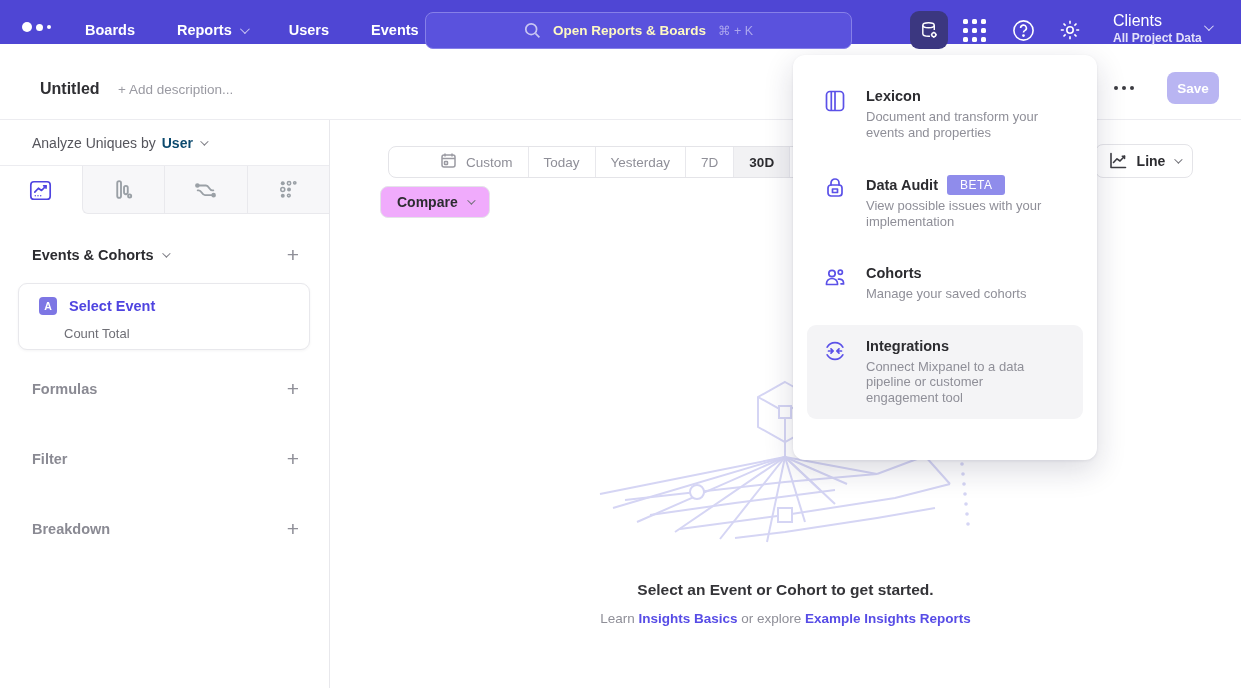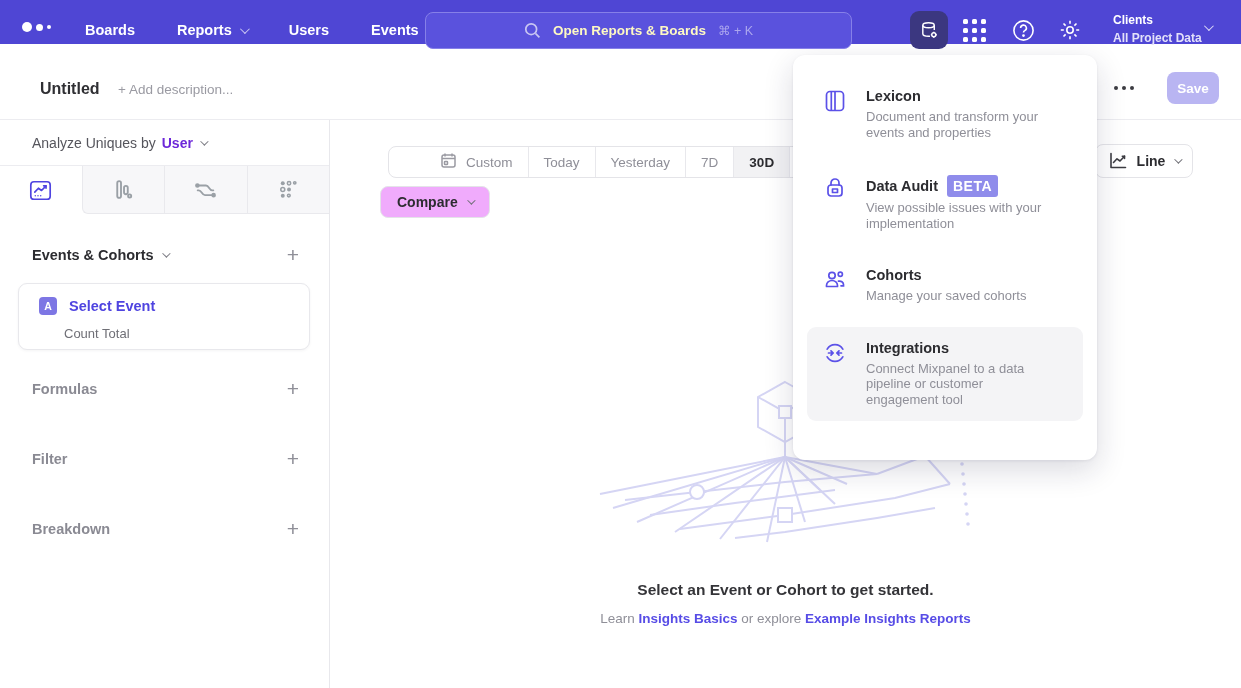--- a/index.html
+++ b/index.html
@@ -19,42 +19,42 @@
   .searchbar { position:absolute; left:425px; top:12px; width:427px; height:37px; background:#5a52dd;
     border:1px solid #8680e8; border-radius:8px; display:flex; align-items:center; justify-content:center; gap:12px; cursor:text; }
   .searchbar .ph { color:#fef9c3; font-size:13.5px; font-weight:700; }
   .searchbar .kbd { color:#aca7ee; font-size:12.5px; font-weight:400; }
   .iconbtn { color:#fff; display:flex; align-items:center; justify-content:center; cursor:pointer; }
   .db-box { position:absolute; left:910px; top:11px; width:38px; height:38px; border-radius:9px; background:#3b3780; }
   .grid9 { position:absolute; left:963px; top:19px; width:24px; height:23px; }
   .help { position:absolute; left:1012px; top:19px; }
   .gear { position:absolute; left:1058px; top:18px; }
   .project { position:absolute; left:1113px; top:11px; color:#fff; cursor:pointer; }
-  .project .pname { font-size:12px; font-weight:700; line-height:19px; }
+  .project .pname { font-size:16px; font-weight:400; line-height:19px; }
   .project .pscope { font-size:12px; font-weight:700; color:#e3e1fa; line-height:16px; }
   .project-chev { position:absolute; left:1204px; top:24px; color:#dcd9f6; }
 
   
   .hdr { position:absolute; left:0; top:60px; width:1241px; height:60px; background:#fff;
     border-bottom:1px solid #ececf0; z-index:5; }
   .r-title { position:absolute; left:40px; top:20px; font-size:16px; font-weight:700; color:#2f2f33; }
   .r-desc { position:absolute; left:118px; top:22px; font-size:13.5px; color:#9a9aa2; cursor:text; }
   .copybtn { position:absolute; left:1072px; top:19px; color:#3c3c42; cursor:pointer; }
   .dots3 { position:absolute; left:1114px; top:26px; display:flex; gap:4px; cursor:pointer; }
   .dots3 i { width:4px; height:4px; border-radius:50%; background:#3c3c42; display:block; }
   .savebtn { position:absolute; left:1167px; top:12px; width:52px; height:32px; background:#b9b5f2;
     border:none; border-radius:8px; color:#fff; font-size:13.5px; font-weight:700; font-family:inherit; cursor:default; }
 
   
   .sidebar { position:absolute; left:0; top:120px; width:330px; bottom:0; background:#fff;
     border-right:1px solid #e8e8ec; z-index:4; }
   .analyze-row { position:absolute; left:0; top:0; width:329px; height:46px; border-bottom:1px solid #ececf0;
     display:flex; align-items:center; padding-left:32px; gap:6px; }
   .analyze-row .alabel { font-size:14px; color:#55555c; }
-  .analyze-row .avalue { font-size:14px; font-weight:700; color:#6d28d9; display:flex; align-items:center; gap:7px; cursor:pointer; }
+  .analyze-row .avalue { font-size:14px; font-weight:700; color:#0c4a6e; display:flex; align-items:center; gap:7px; cursor:pointer; }
   .analyze-row .chev { color:#7b7b83; width:6px; height:6px; }
   .tabbar { position:absolute; left:0; top:46px; width:329px; height:48px; display:flex; }
   .tab { flex:1; display:flex; align-items:center; justify-content:center; background:#f7f7f9;
     border-bottom:1px solid #e9e9ed; border-left:1px solid #e9e9ed; cursor:pointer; color:#9aa0a6; }
   .tab:first-child { border-left:none; }
   .tab.active { background:#fff; border-bottom:none; color:#4f44e0; border-left:none; }
   .tab.active + .tab { border-bottom-left-radius:6px; }
   .ec-row { position:absolute; left:32px; right:30px; top:124px; display:flex; align-items:center; }
   .ec-label { font-size:14.5px; font-weight:700; color:#2c2c30; display:flex; align-items:center; gap:8px; cursor:pointer; }
   .ec-label .chev { color:#7b7b83; width:6px; height:6px; }
@@ -99,22 +99,22 @@
 
   
   .panel { position:absolute; left:793px; top:55px; width:304px; height:405px; background:#fff;
     border-radius:12px; box-shadow:0 10px 30px rgba(25,25,60,0.16), 0 1px 3px rgba(25,25,60,0.08);
     z-index:30; padding:20px 14px 14px; }
   .mitem { display:flex; gap:19px; padding:12px 12px 14px 16px; border-radius:9px; cursor:pointer; }
   .mitem.hovered { background:#f4f4f6; }
   .mitem .micon { width:24px; flex:0 0 24px; padding-top:2px; color:#5b51e8; }
   .mtitle-row { display:flex; align-items:center; gap:9px; }
   .mtitle { font-size:14.5px; font-weight:700; color:#2c2c30; line-height:19px; }
-  .mbadge { background:#8f8ceb; color:#fff; font-size:14px; font-weight:700; letter-spacing:0.5px;
-    padding:3px 6px; border-radius:3px; }
+  .mbadge { background:#8f8ceb; color:#fff; font-size:12px; font-weight:400; letter-spacing:0.5px;
+    padding:3px 13px; border-radius:3px; }
   .mdesc { font-size:13px; color:#8f8f98; line-height:15.5px; margin-top:3px; max-width:178px; }
   .mgap { height:9px; }
 </style>
 </head>
 <body>
 
 <div class="topnav">
   <div class="logo">
     <i class="d1"></i>
       <i class="d2"></i>

